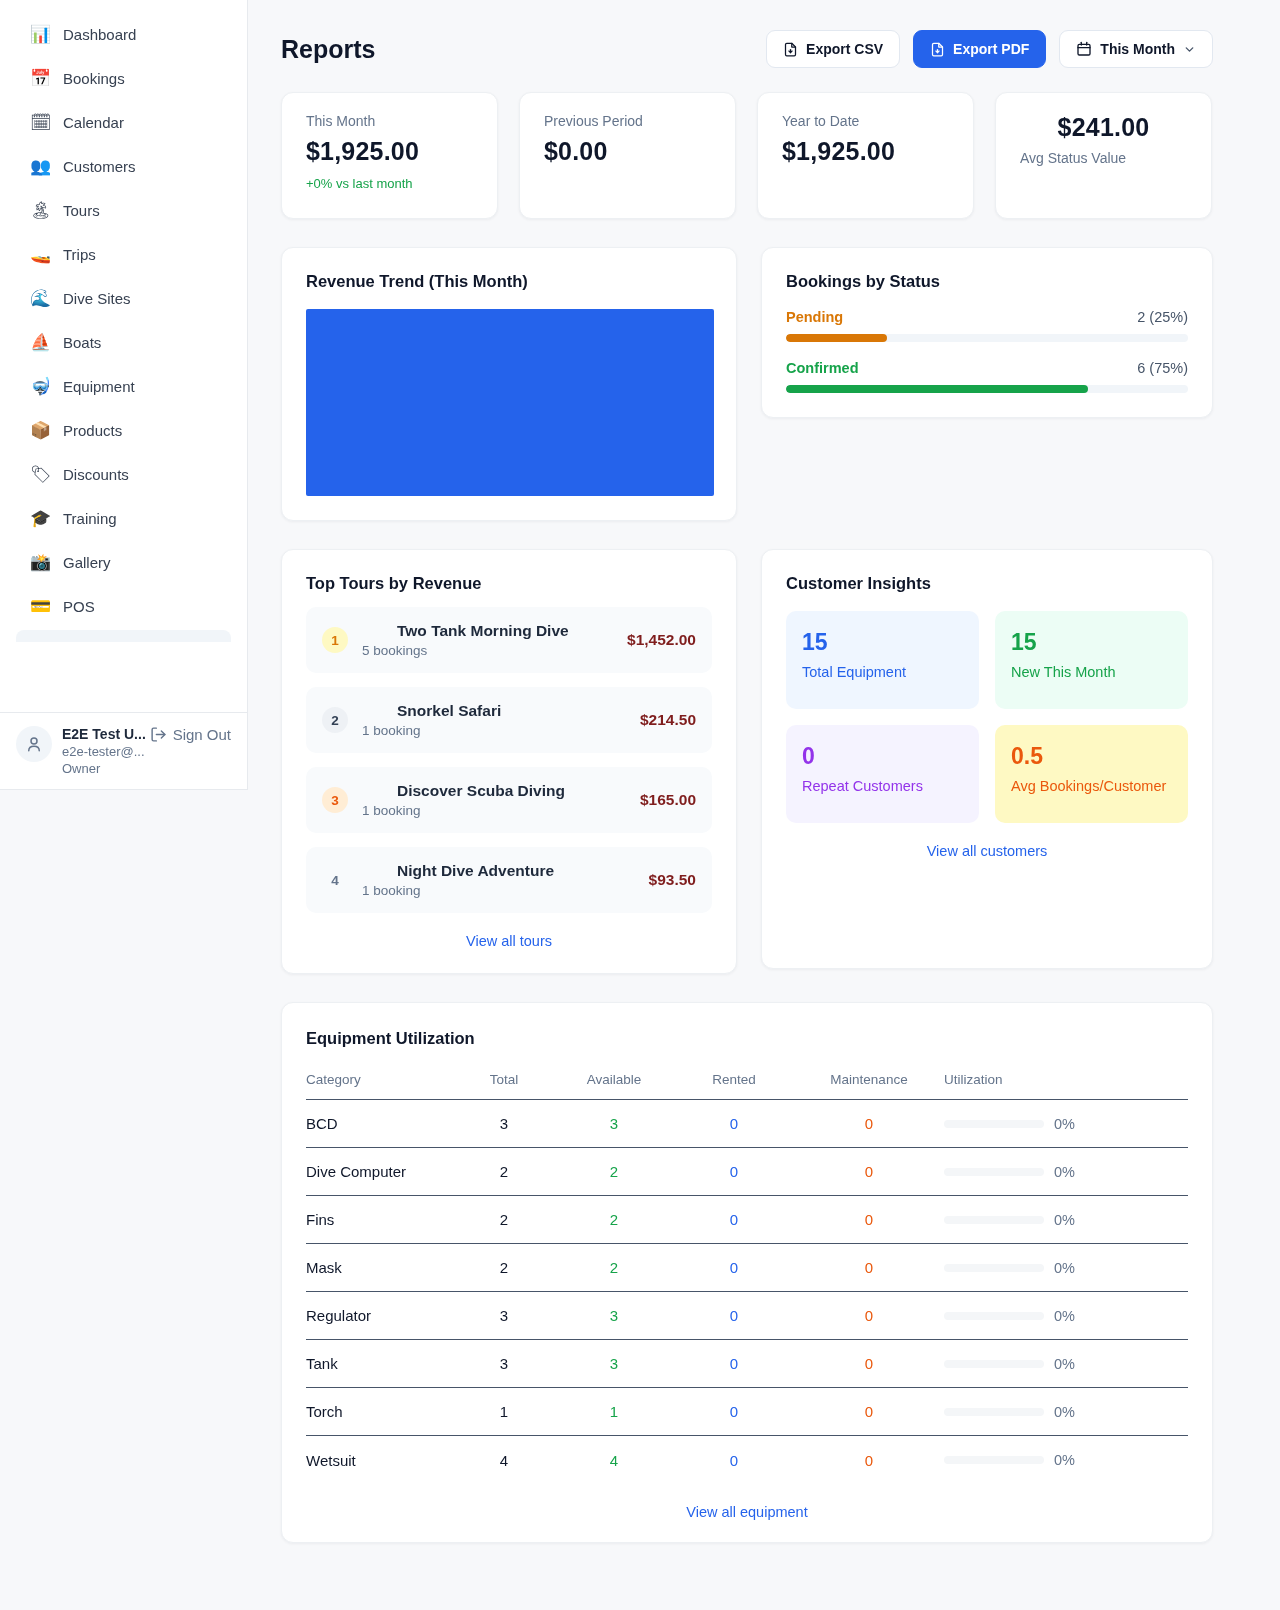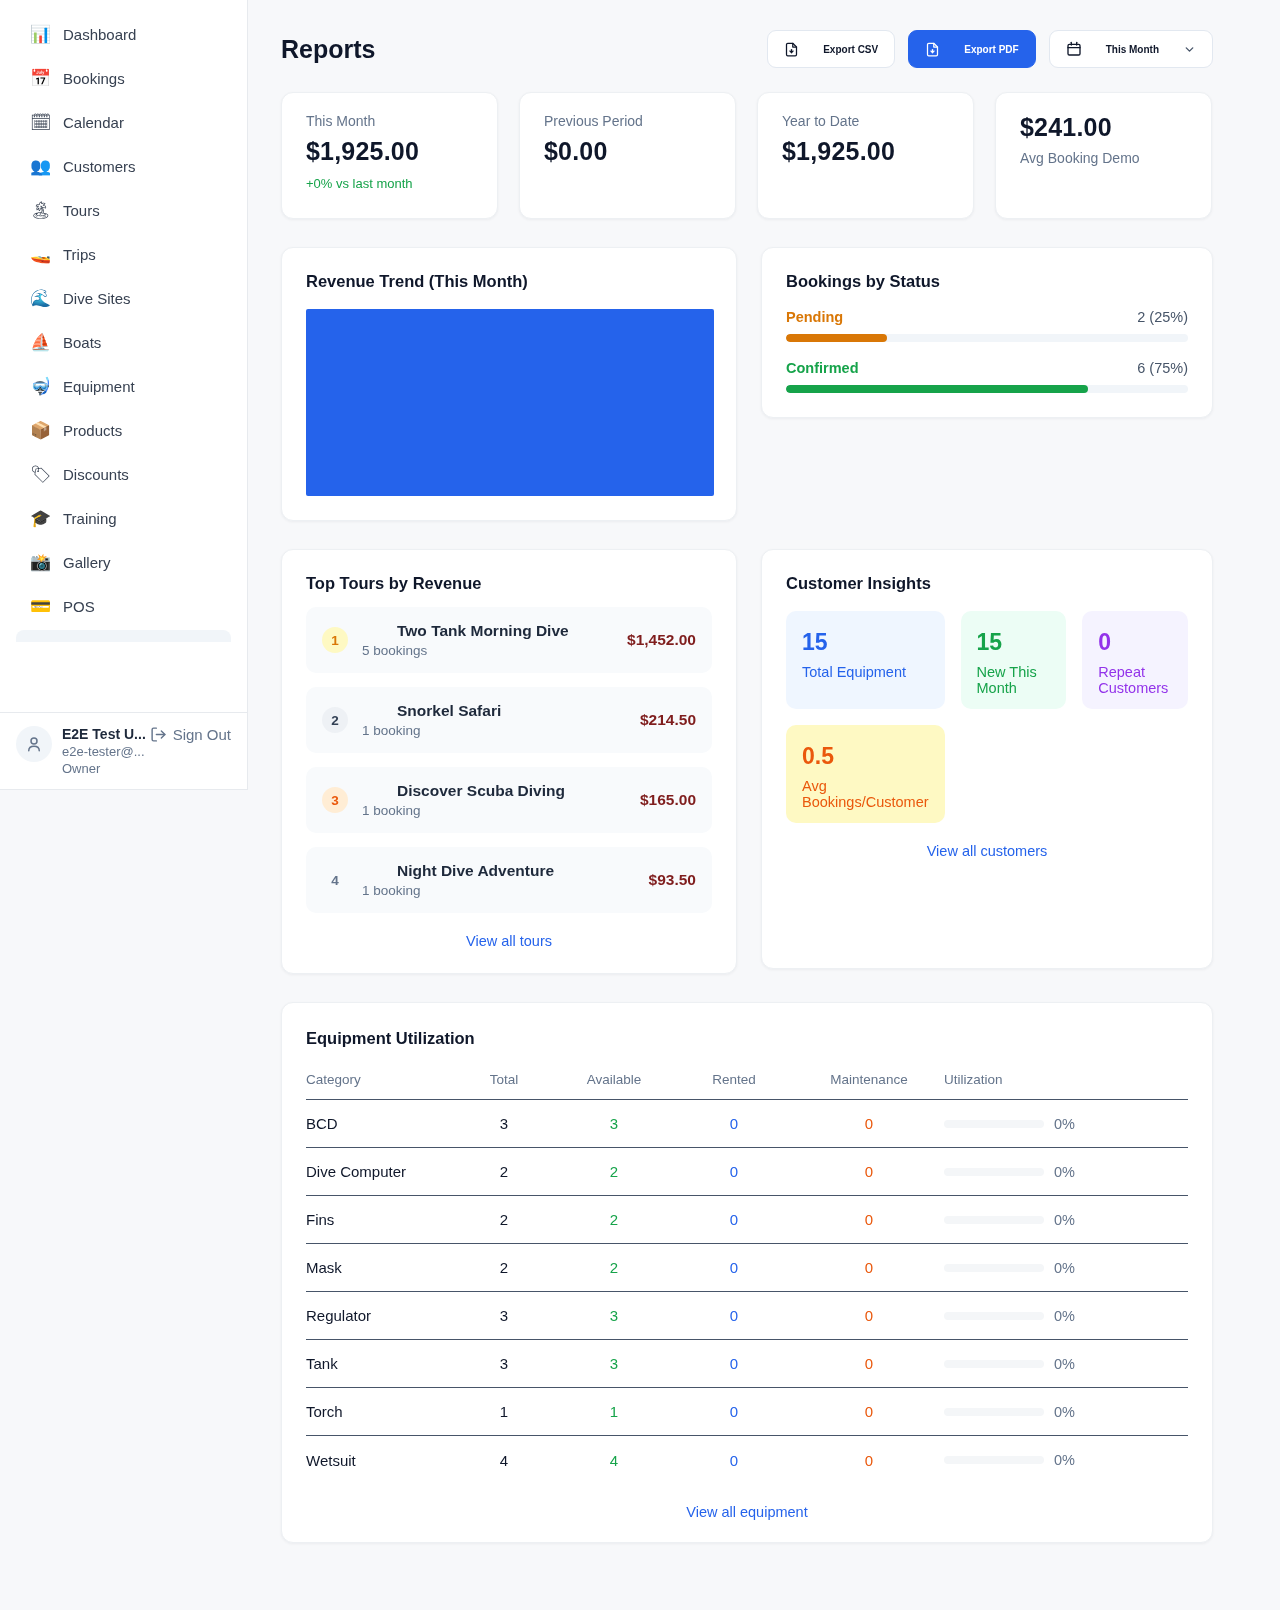--- a/index.html
+++ b/index.html
@@ -25,33 +25,33 @@
   .user-name { font-size:14px; font-weight:bold; color:#1e293b; white-space:nowrap; }
   .user-email { font-size:13px; color:#64748b; margin-top:2px; white-space:nowrap; }
   .user-role { font-size:13px; color:#64748b; margin-top:2px; }
   .signout { margin-left:auto; display:flex; align-items:center; gap:6px; font-size:15px; color:#64748b; cursor:pointer; white-space:nowrap; }
 
   
   .main { position:absolute; left:248px; top:0; width:1032px; padding:30px 67px 40px 33px; }
   .topbar { display:flex; align-items:center; margin-bottom:24px; }
   .page-title { font-size:25px; font-weight:800; color:#0f172a; }
   .topbar-actions { margin-left:auto; display:flex; gap:13px; }
-  .btn { display:flex; align-items:center; gap:24px; height:38px; padding:0 16px; border-radius:9px;
-         font-size:10px; font-weight:bold; cursor:pointer; border:1px solid #e2e8f0; background:#fff; color:#0f172a; }
+  .btn { display:flex; align-items:center; gap:8px; height:38px; padding:0 16px; border-radius:9px;
+         font-size:14px; font-weight:bold; cursor:pointer; border:1px solid #e2e8f0; background:#fff; color:#0f172a; }
   .btn-primary { background:#2563eb; border-color:#2563eb; color:#fff; }
   .btn svg { display:block; }
 
   
   .stats { display:flex; gap:21px; margin-bottom:28px; }
   .card { background:#fff; border:1px solid #edf0f3; border-radius:12px; box-shadow:0 1px 3px rgba(16,24,40,.05); }
   .stat-card { width:217px; height:127px; padding:20px 24px; }
   .stat-label { font-size:14px; color:#64748b; }
   .stat-value { font-size:25px; font-weight:800; color:#0f172a; margin-top:8px; letter-spacing:.2px; }
   .stat-note { font-size:13px; color:#16a34a; margin-top:10px; min-height:13px; }
-  .stat-card.value-first .stat-value { margin-top:0; }
+  .stat-card.value-first .stat-value { margin-top:0;text-align:center; }
   .stat-card.value-first .stat-label { margin-top:8px; }
 
   
   .grid2 { display:grid; grid-template-columns:456px 452px; gap:28px 24px; align-items:start; margin-bottom:28px; }
   .panel { padding:24px; }
   .panel-title { font-size:16.5px; font-weight:bold; color:#0f172a; }
 
   
   .chart-block { margin-top:18px; width:408px; height:187px; background:#2563eb; border-radius:2px; }
 
@@ -69,21 +69,21 @@
   .rank { width:26px; height:26px; border-radius:50%; display:flex; align-items:center; justify-content:center;
           font-size:13.5px; font-weight:bold; flex:0 0 auto; }
   .tour-info { min-width:0; }
   .tour-name { font-size:15.5px; font-weight:bold; color:#1e293b;margin-left:35px; }
   .tour-sub { font-size:13.5px; color:#64748b; margin-top:3px; }
   .tour-rev { margin-left:auto; font-size:15.5px; font-weight:bold; color:#7f1d1d; }
   .view-link { display:block; text-align:center; margin-top:20px; font-size:14.5px; color:#2563eb; cursor:pointer; text-decoration:none; }
 
   
   .insights-panel { height:420px; }
-  .tiles { display:grid; grid-template-columns:1fr 1fr 1fr; gap:16px; margin-top:18px; }
+  .tiles { display:grid; grid-template-columns:1fr 1fr; gap:16px; margin-top:18px; }
   .tile { border-radius:10px; padding:18px 16px; height:98px; }
   .tile-num { font-size:23px; font-weight:800; }
   .tile-label { font-size:14.5px; margin-top:8px; }
 
   
   .equip-card { width:932px; padding:26px 24px 22px; margin-bottom:0; }
   .equip-table { margin-top:18px; }
   .t-row { display:grid; grid-template-columns:1fr 100px 120px 120px 150px 244px; align-items:center; }
   .t-head { padding:6px 0 12px; border-bottom:1px solid #475569; }
   .t-head .t-cell { font-size:13.5px; color:#64748b; font-weight:normal; }
@@ -236,21 +236,21 @@
       <div class="card stat-card">
         <div class="stat-label">Previous Period</div>
         <div class="stat-value">$0.00</div>
       </div>
       <div class="card stat-card">
         <div class="stat-label">Year to Date</div>
         <div class="stat-value">$1,925.00</div>
       </div>
       <div class="card stat-card value-first">
         <div class="stat-value">$241.00</div>
-        <div class="stat-label">Avg Booking Demo</div>
+        <div class="stat-label">Avg Status Value</div>
       </div>
     </div>
 
     <div class="grid2">
 
       <div class="card panel">
         <div class="panel-title">Revenue Trend (This Month)</div>
         <div class="chart-block" style="background-color: rgb(37, 99, 235);"></div>
       </div>
 

